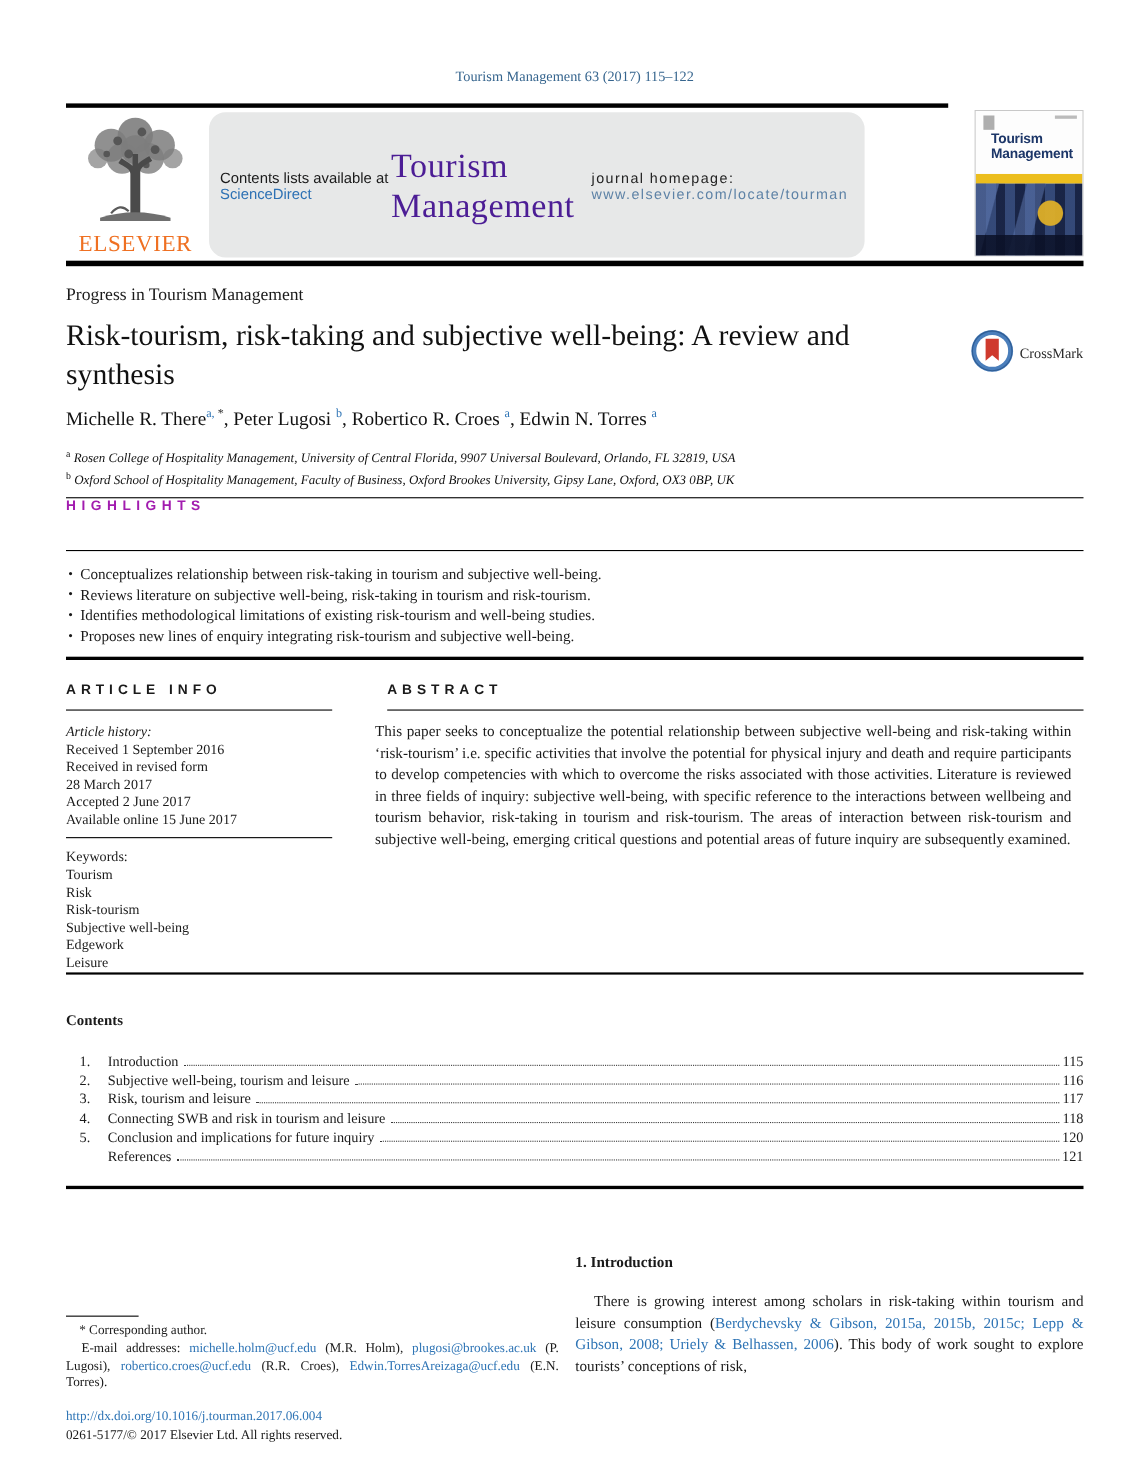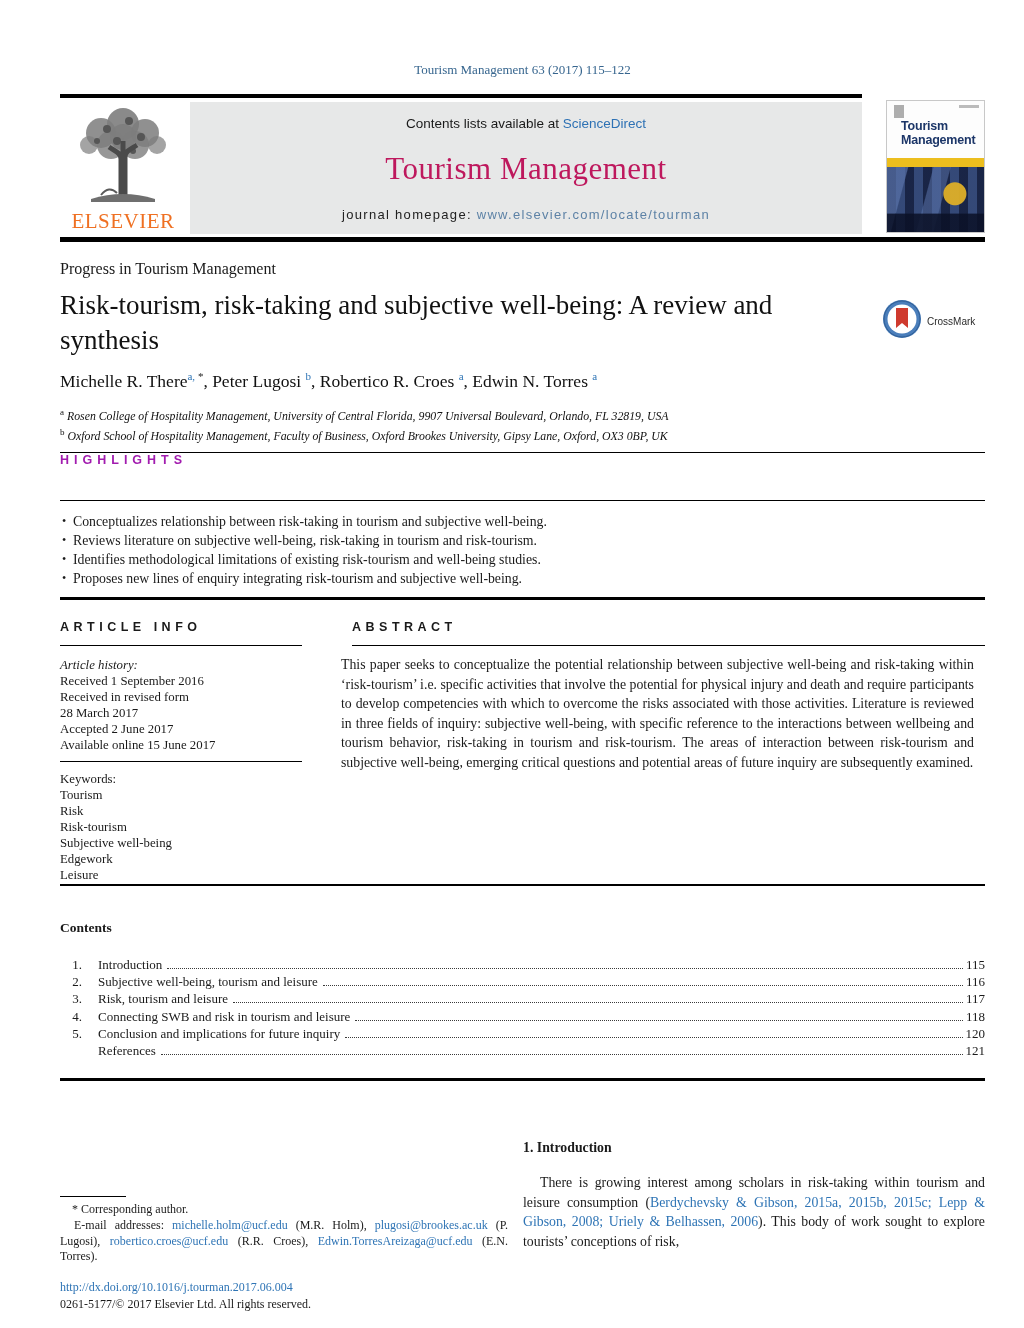--- a/index.html
+++ b/index.html
@@ -16,26 +16,26 @@
 
   
   .rule-thick-top { left:60px; top:94px; width:802px; height:4px; background:#000; }
   .rule-thick-bottom { left:60px; top:237px; width:925px; height:5px; background:#000; }
 
   .logo-box { left:60px; top:102px; width:126px; height:132px; background:#fff;
     display:flex; flex-direction:column; align-items:center; justify-content:flex-end; }
   .elsevier-word { font-family:"Liberation Serif", serif; color:#ef7022;
     font-size:21px; letter-spacing:.5px; line-height:1; padding-bottom:2px; }
 
-  .gray-box { left:190px; top:102px; width:672px; height:132px; background:#e7e8e8;
-    display:flex; flex-direction:column; align-items:center; justify-content:space-between;
-    padding:14px 10px 12px; }
+  .gray-box { left:190px; top:102px; width:596px; height:132px; background:#e7e8e8;
+    display:flex; flex-direction:row; align-items:center; justify-content:space-between;
+    padding:14px 10px 12px;border-radius:15px; }
   .contents-line { font-family:"Liberation Sans", sans-serif; font-size:13.5px; color:#1a1a1a; }
   .contents-line .sd { color:#2d71b4; }
-  .journal-name { font-size:31px; color:#be185d; letter-spacing:.5px;text-align:right; }
+  .journal-name { font-size:31px; color:#4c1d95; letter-spacing:.5px; }
   .homepage-line { font-family:"Liberation Sans", sans-serif; font-size:13px;
     letter-spacing:1.3px; color:#222; }
   .homepage-line .url { color:#5d82a6; }
 
   .cover { left:886px; top:100px; width:99px; height:133px; background:#fff;
     border:1px solid #c8c8c8; overflow:hidden; }
   .cover-top { position:relative; height:57px; background:#fdfdfd; }
   .cover-mark { position:absolute; left:7px; top:4px; width:10px; height:13px;
     background:#9a9a9a; opacity:.8; }
   .cover-tinytext { position:absolute; right:5px; top:4px; width:20px; height:3px; background:#bbb; }
@@ -55,21 +55,21 @@
       linear-gradient(0deg, rgba(10,16,38,.85) 0 30%, rgba(0,0,0,0) 31%),
       linear-gradient(105deg, rgba(90,115,170,.7) 0 18%, rgba(0,0,0,0) 19% 40%, rgba(90,115,170,.55) 41% 55%, rgba(0,0,0,0) 56%),
       repeating-linear-gradient(90deg, rgba(15,22,50,.55) 0 9px, rgba(70,95,150,.45) 9px 18px);
     background-color:#26375f; }
 
   
   .section-label { left:60px; top:260px; font-size:16px; }
   .paper-title { left:60px; top:288px; width:790px; font-size:27px; line-height:35px; color:#111; }
   .crossmark { left:882px; top:298px; width:104px; height:46px; display:flex;
     align-items:center; gap:5px; }
-  .crossmark-text { font-family:Liberation Sans, sans-serif; font-size:10px; color:#2b2b2b;text-align:right; }
+  .crossmark-text { font-family:Liberation Serif, serif; font-size:13px; color:#2b2b2b;text-align:right; }
   .authors { left:60px; top:370px; font-size:17.5px; color:#111; }
   .authors sup { font-size:11px; color:#2e74b5; }
   .authors sup .star { color:#1a1a1a; }
   .affils { left:60px; top:404px; font-size:11.8px; font-style:italic; line-height:16px; color:#111; }
   .affils sup { font-size:9px; font-style:normal; }
 
   
   .hl-line1 { left:60px; top:452px; width:925px; height:1px; background:#000; }
   .hl-heading { left:60px; top:453px; font-family:"Liberation Sans", sans-serif;
     font-weight:bold; font-size:12.5px; letter-spacing:5px; color:#a21caf; }

